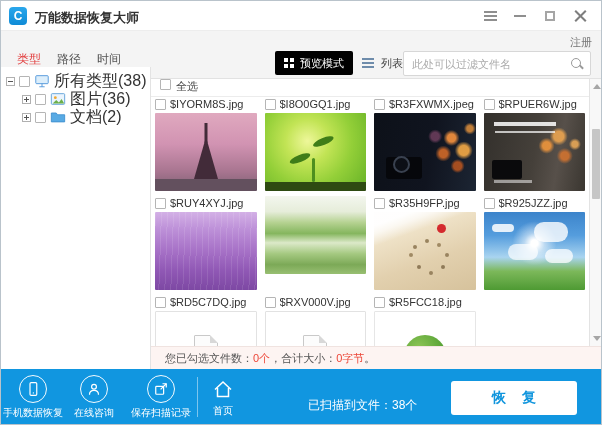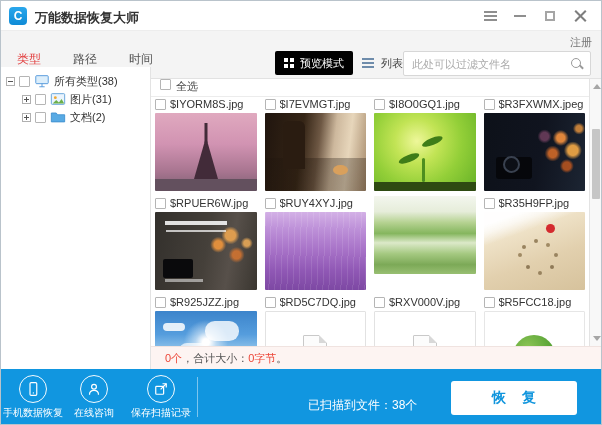--- a/index.html
+++ b/index.html
@@ -16,40 +16,40 @@
   .ico-min { width:12px; height:2px; background:#8f8f8f; }
   .ico-max { width:10px; height:10px; border:2px solid #a5a5a5; }
   .ico-close { position:relative; width:13px; height:13px; }
   .ico-close::before,.ico-close::after { content:""; position:absolute; left:-1px; top:5px; width:15px; height:2px; background:#7e7e7e; }
   .ico-close::before { transform:rotate(45deg); }
   .ico-close::after { transform:rotate(-45deg); }
 
   
   .band { position:absolute; top:30px; left:0; right:0; height:48px; background:#f4f4f4; border-bottom:1px solid #e2e2e2; }
   .register { position:absolute; top:4px; right:9px; font-size:11px; color:#777; cursor:pointer; }
-  .tabs { position:absolute; left:14px; bottom:0; display:flex; gap:28px; }
+  .tabs { position:absolute; left:14px; bottom:0; display:flex; gap:12px; }
   .tab { position:relative; font-size:12px; color:#555; padding:0 2px 10px 2px; cursor:pointer; }
   .tab.active { color:#e23c3c; border-bottom:3px solid #2ba1e8; padding-bottom:7px; }
   .tab.active::after { content:""; position:absolute; bottom:3px; left:50%; transform:translateX(-50%); border-left:4px solid transparent; border-right:4px solid transparent; border-bottom:4px solid #2ba1e8; }
 
   .viewbtns { position:absolute; top:20px; left:274px; display:flex; align-items:center; }
   .btn-preview { display:flex; align-items:center; height:24px; padding:0 9px; background:#000000; border-radius:2px; color:#fff; font-size:11px; cursor:pointer; }
   .ico-grid { width:4px; height:4px; background:#fff; box-shadow:6px 0 0 #fff,0 6px 0 #fff,6px 6px 0 #fff; margin:-6px 12px 0 0; }
   .btn-list { display:flex; align-items:center; height:24px; padding:0 9px; color:#444; font-size:11px; cursor:pointer; }
   .ico-list { width:12px; height:2px; background:#6e8cab; box-shadow:0 4px 0 #6e8cab,0 8px 0 #6e8cab; margin:-8px 7px 0 0; }
   .searchbox { position:absolute; top:20px; left:402px; width:188px; height:25px; background:#fff; border:1px solid #d7d7d7; border-radius:2px; }
   .searchbox input { position:absolute; left:8px; top:1px; width:155px; height:21px; border:none; outline:none; font-size:11px; color:#444; background:transparent; font-family:inherit; }
   .searchbox input::placeholder { color:#aaa; }
   .ico-search { position:absolute; right:6px; top:6px; width:13px; height:13px; }
   .ico-search::before { content:""; position:absolute; left:0; top:0; width:8px; height:8px; border:1.5px solid #9a9a9a; border-radius:50%; }
   .ico-search::after { content:""; position:absolute; left:8px; top:8px; width:5px; height:1.5px; background:#9a9a9a; transform:rotate(45deg); }
 
   
   .tree { position:absolute; left:0; top:66px; width:150px; height:302px; background:#fff; border-right:1px solid #e3e3e3; padding-top:5px; }
-  .trow { display:flex; align-items:center; height:18px; font-size:11px; color:#333; cursor:pointer; }
+  .trow { display:flex; align-items:center; height:18px; font-size:16px; color:#333; cursor:pointer; }
   .trow .lbl { margin-left:4px; }
   .expander { width:9px; height:9px; border:1px solid #b0b0b0; background:#fff; position:relative; flex:none; }
   .expander::before { content:""; position:absolute; left:1px; top:3px; width:5px; height:1px; background:#555; }
   .expander.plus::after { content:""; position:absolute; left:3px; top:1px; width:1px; height:5px; background:#555; }
   .cbx { width:11px; height:11px; border:1px solid #b5b5b5; background:#fff; border-radius:1px; flex:none; }
   .tree .cbx { margin-left:4px; }
   .tico { width:16px; height:16px; margin-left:4px; flex:none; }
 
   
   .gridhead { position:absolute; left:150px; top:78px; width:438px; height:18px; background:#fff; border-bottom:1px solid #ececec; display:flex; padding-left:9px; font-size:11px; color:#444; }
@@ -184,21 +184,21 @@
       <span class="lbl">所有类型(38)</span>
     </div>
     <div class="trow" style="padding-left:21px">
       <span class="expander plus"></span>
       <span class="cbx"></span>
       <svg class="tico" viewBox="0 0 18 18">
           <rect x="1.5" y="3" width="15" height="12" rx="1" fill="#eaf4fd" stroke="#5a9fd6"></rect>
           <circle cx="6" cy="7.5" r="1.6" fill="#f0a830"></circle>
           <path d="M3 14l4-4 3 3 3-4 3 5z" fill="#6cb04a"></path>
         </svg>
-      <span class="lbl">图片(31)</span>
+      <span class="lbl">图片(36)</span>
     </div>
     <div class="trow" style="padding-left:21px">
       <span class="expander plus"></span>
       <span class="cbx"></span>
       <svg class="tico" viewBox="0 0 18 18">
           <path d="M1.5 4.5h5.5l1.5 2h8v8h-15z" fill="#58aae4" stroke="#3f8fcf"></path>
         </svg>
       <span class="lbl">文档(2)</span>
     </div>
   </div>
@@ -212,27 +212,20 @@
     <div class="cell">
       <div class="cell-head">
           <span class="cbx"></span>
           <span class="fname">$IYORM8S.jpg</span>
         </div>
       <div class="thumb t1"></div>
     </div>
     <div class="cell">
       <div class="cell-head">
           <span class="cbx"></span>
-          <span class="fname">$I7EVMGT.jpg</span>
-        </div>
-      <div class="thumb t2"></div>
-    </div>
-    <div class="cell">
-      <div class="cell-head">
-          <span class="cbx"></span>
           <span class="fname">$I8O0GQ1.jpg</span>
         </div>
       <div class="thumb t3"></div>
     </div>
     <div class="cell">
       <div class="cell-head">
           <span class="cbx"></span>
           <span class="fname">$R3FXWMX.jpeg</span>
         </div>
       <div class="thumb t4"></div>
@@ -299,20 +292,21 @@
     </div>
   </div>
 
   <div class="vscroll">
     <span class="sarrow up"></span>
     <span class="sthumb"></span>
     <span class="sarrow down"></span>
   </div>
 
   <div class="statusbar">
+    <span>您已勾选文件数：</span>
       <span class="red">0个</span>
       <span>，合计大小：</span>
       <span class="red">0字节</span>
       <span>。</span>
   </div>
 
   <div class="footer">
     <div class="f-action f-a2">
       <span class="f-circle">
         <svg width="18" height="18" viewBox="0 0 24 24" fill="none" stroke="#fff" stroke-width="1.6">
@@ -335,17 +329,24 @@
       <span class="f-circle">
         <svg width="18" height="18" viewBox="0 0 24 24" fill="none" stroke="#fff" stroke-width="1.6">
             <rect x="5" y="8.5" width="10.5" height="10.5" rx="1"></rect>
             <path d="M11.5 12.5L19 5"></path>
             <path d="M14 5h5v5"></path>
           </svg>
       </span>
       <span class="f-label">保存扫描记录</span>
     </div>
     <span class="f-div"></span>
+    <div class="f-home">
+      <svg width="24" height="24" viewBox="0 0 24 24" fill="none" stroke="#fff" stroke-width="1.5">
+          <path d="M4 12.5L12 5l8 7.5"></path>
+          <path d="M6.5 11v8.5h11V11"></path>
+        </svg>
+      <span class="f-label">首页</span>
+    </div>
     <span class="f-scanned">已扫描到文件：38个</span>
     <div class="btn-recover">恢 复</div>
   </div>
 
 </div>
 
 </body></html>

